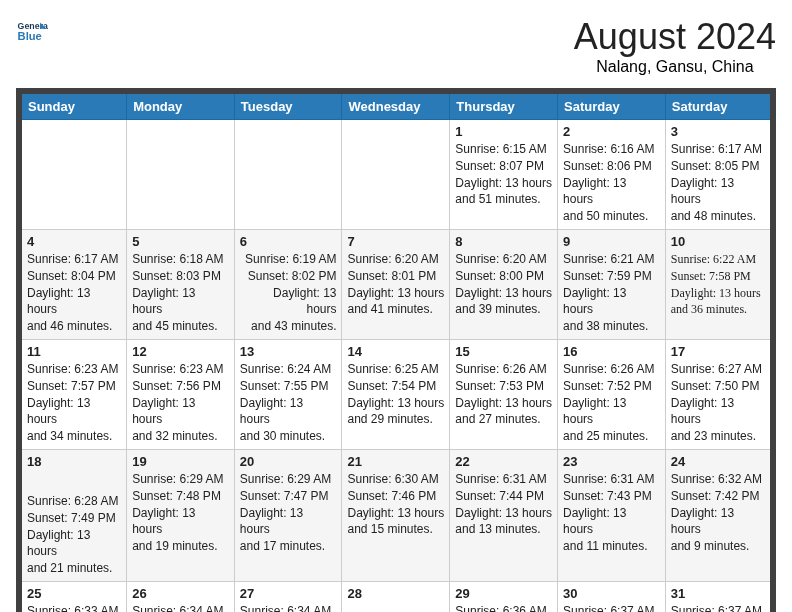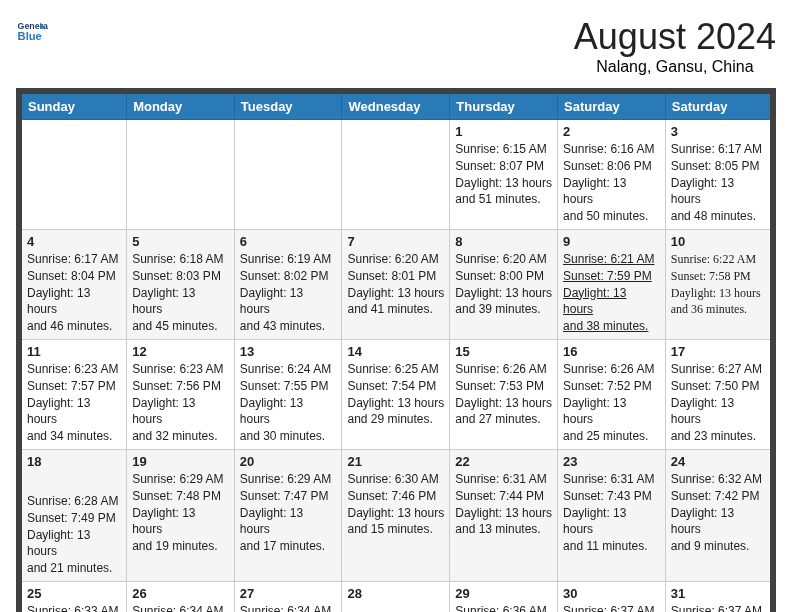--- a/index.html
+++ b/index.html
@@ -149,42 +149,42 @@
         </td>
         <td>
           <span class="day-num">5</span>
           <div class="day-info" style="white-space: pre-line;">Sunrise: 6:18 AM
 Sunset: 8:03 PM
 Daylight: 13 hours
 and 45 minutes.</div>
         </td>
         <td>
           <span class="day-num">6</span>
-          <div class="day-info" style="white-space: pre-line;">Sunrise: 6:19 AM
+          <div class="day-info" style="white-space: pre-line; text-align: right;">Sunrise: 6:19 AM
 Sunset: 8:02 PM
 Daylight: 13 hours
 and 43 minutes.</div>
         </td>
         <td>
           <span class="day-num">7</span>
           <div class="day-info" style="white-space: pre-line;">Sunrise: 6:20 AM
 Sunset: 8:01 PM
 Daylight: 13 hours
 and 41 minutes.</div>
         </td>
         <td>
           <span class="day-num">8</span>
           <div class="day-info" style="white-space: pre-line;">Sunrise: 6:20 AM
 Sunset: 8:00 PM
 Daylight: 13 hours
 and 39 minutes.</div>
         </td>
         <td>
           <span class="day-num">9</span>
-          <div class="day-info" style="white-space: pre-line; text-decoration: underline;">Sunrise: 6:21 AM
+          <div class="day-info" style="white-space: pre-line;">Sunrise: 6:21 AM
 Sunset: 7:59 PM
 Daylight: 13 hours
 and 38 minutes.</div>
         </td>
         <td>
           <span class="day-num">10</span>
           <div class="day-info" style="white-space: pre-line; font-family: Liberation Serif, serif;">Sunrise: 6:22 AM
 Sunset: 7:58 PM
 Daylight: 13 hours
 and 36 minutes.</div>

